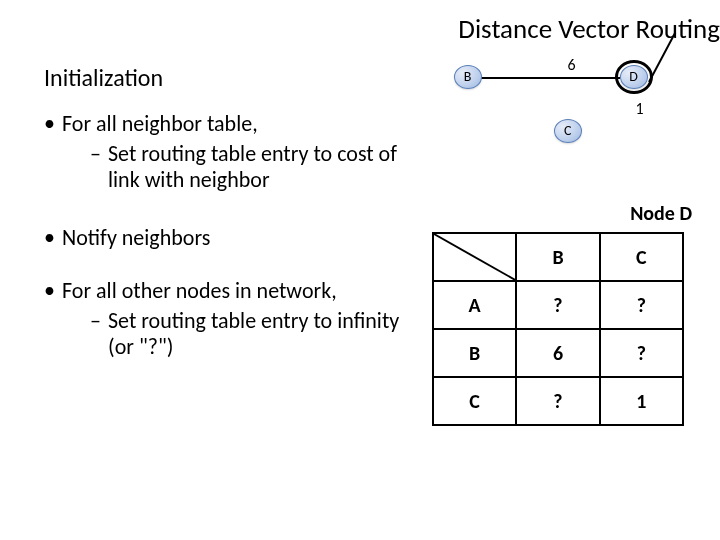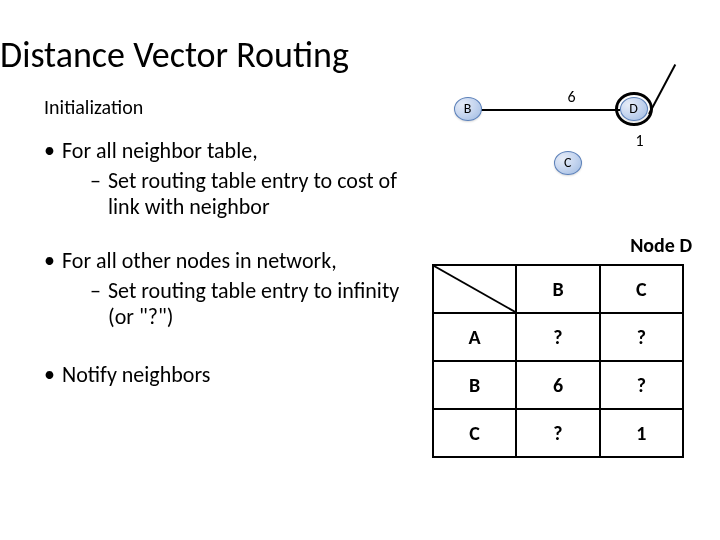--- a/index.html
+++ b/index.html
@@ -6,42 +6,42 @@
     body {
       width: 720px;
       height: 540px;
       background: #fff;
       font-family: "Calibri", "Segoe UI", Arial, sans-serif;
       color: #000;
       position: relative;
       overflow: hidden;
     }
     .title {
-      text-align: left;
-      font-size: 36px;
+      text-align: right;
+      font-size: 27px;
       font-weight: 400;
-      padding-top: 33px;
+      padding-top: 12px;
       padding-bottom: 12px;
     }
     .content {
       display: flex;
       flex-direction: row;
     }
     .left {
       flex: 1 1 58%;
       padding-left: 44px;
       padding-right: 8px;
     }
     .right {
       flex: 0 0 42%;
       position: relative;
       padding-right: 28px;
     }
     .subtitle {
-      font-size: 20px;
+      font-size: 24px;
       font-weight: 400;
       margin-top: 6px;
       margin-bottom: 18px;
     }
     .b1 {
       list-style: none;
       padding-left: 0;
     }
     .b1 > li {
       font-size: 22px;
@@ -144,28 +144,28 @@
 <div class="content">
   <div class="left">
     <div class="subtitle">Initialization</div>
     <ul class="b1">
       <li>
         <span>For all neighbor table,</span>
         <ul class="b2">
           <li>Set routing table entry to cost of link with neighbor</li>
         </ul>
       </li>
+      <li style="margin-top:30px;">
+        <span>Notify neighbors</span>
+      </li>
       <li style="margin-top:26px;">
         <span>For all other nodes in network,</span>
         <ul class="b2">
           <li>Set routing table entry to infinity (or "?")</li>
         </ul>
-      </li>
-      <li style="margin-top:30px;">
-        <span>Notify neighbors</span>
       </li>
     </ul>
   </div>
 
   <div class="right">
     <div class="graph">
 
       <div class="edge-line" style="left:62px; top:20px; width:140px; height:2px;"></div>
 
       <div class="edge-line" style="left:175px; top:24px; width:56px; height:2px; transform: rotate(118deg); transform-origin: right center;"></div>

